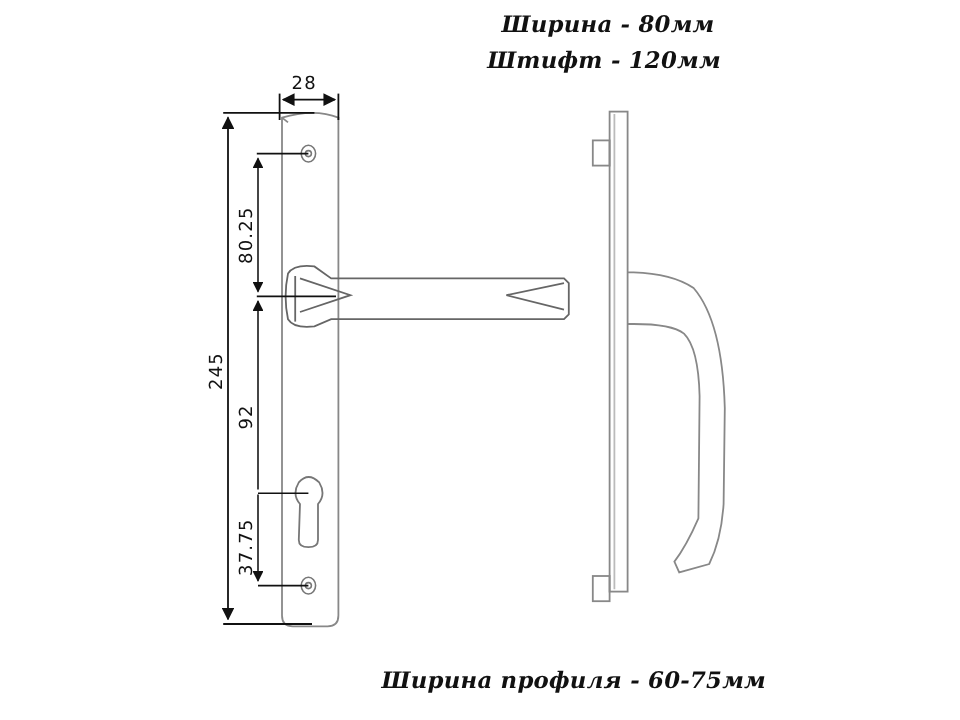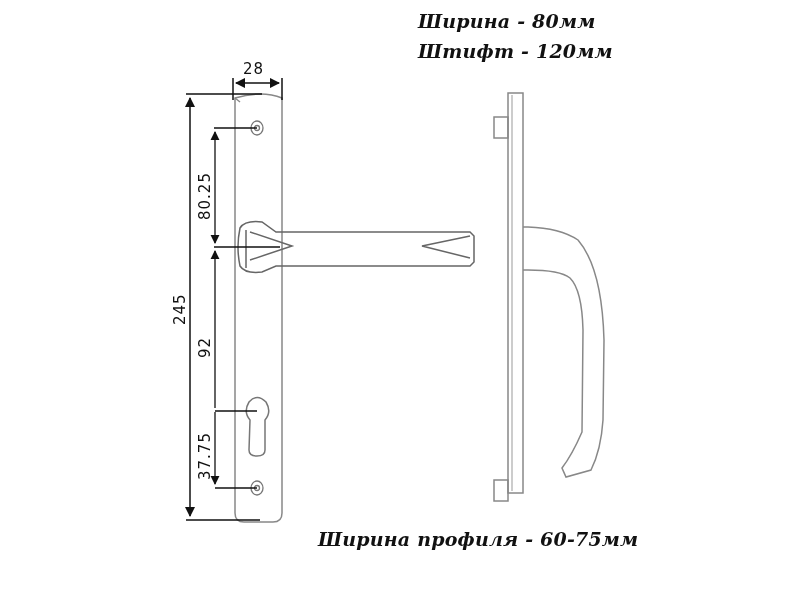--- a/index.html
+++ b/index.html
@@ -14,22 +14,22 @@
       color: #111111;
       white-space: nowrap;
       letter-spacing: 0.2px;
     }
     .dim-label { font-family: "DejaVu Sans", "Liberation Sans", sans-serif; font-size: 15px; fill: #111; letter-spacing: 1px; }
   </style>
 </head>
 <body>
 
 <div class="spec-text" style="left:418px; top:10px;">Ширина - 80мм</div>
-<div class="spec-text" style="left:418px; top:40px;">Штифт - 120мм</div>
-<div class="spec-text" style="left:318px; top:528px;text-align:right;">Ширина профиля - 60-75мм</div>
+<div class="spec-text" style="left:406px; top:40px;">Штифт - 120мм</div>
+<div class="spec-text" style="left:318px; top:556px;text-align:right;">Ширина профиля - 60-75мм</div>
 
 <svg class="canvas" viewBox="0 0 800 600" xmlns="http://www.w3.org/2000/svg">
   <defs>
     <marker id="arr" viewBox="0 0 10 10" refX="9" refY="5" markerWidth="7" markerHeight="7" orient="auto-start-reverse">
       <path d="M0,0 L10,5 L0,10 z" fill="#111"></path>
     </marker>
   </defs>
 
   <g fill="none" stroke="#888" stroke-width="1.5">
     <path d="M235,98 Q262,90 282,98 L282,513 Q282,522 273,522 L244,522 Q235,522 235,513 Z"></path>

